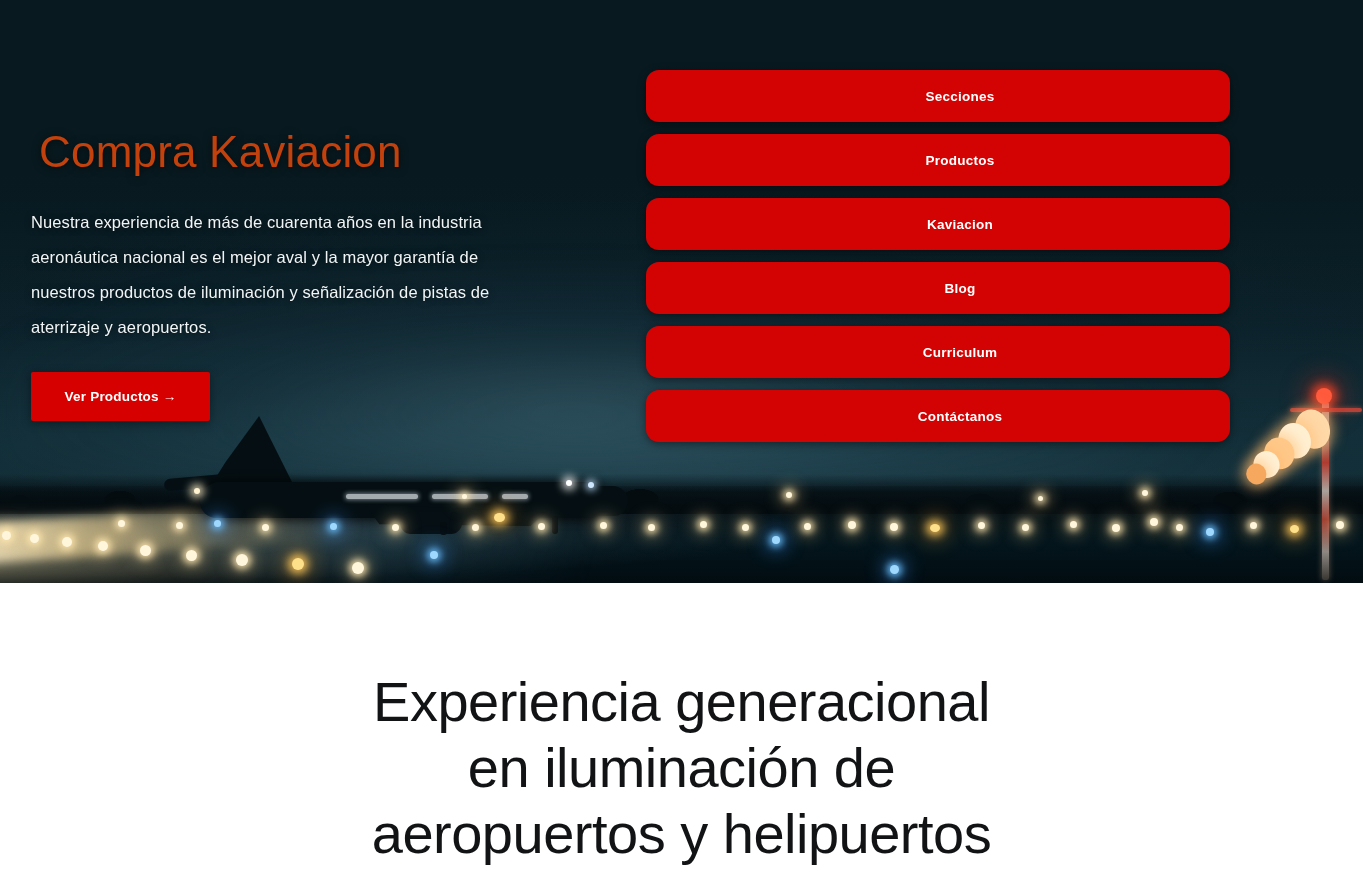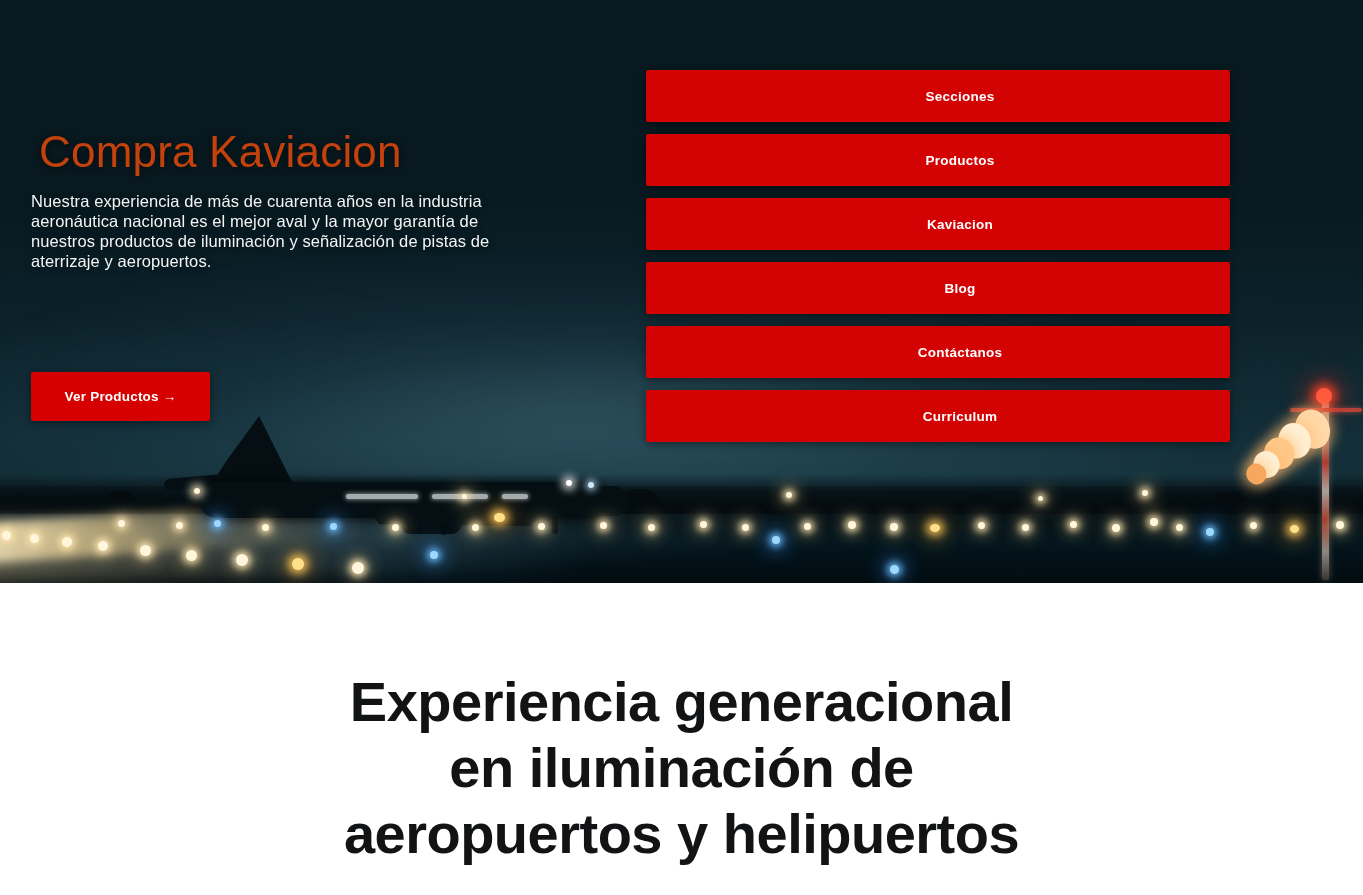--- a/index.html
+++ b/index.html
@@ -156,23 +156,23 @@
 
   
   .hero-copy { position:absolute; left:31px; top:126px; width:530px; }
   .hero-title {
     font-size:44px; font-weight:300; color:#c2410c;
     letter-spacing:0.2px; line-height:1.2;
     text-shadow:0 1px 8px rgba(0,0,0,0.55);
     margin-left:8px;
   }
   .hero-body {
-    margin-top:12px;
+    margin-top:26px;
     font-size:16.5px; font-weight:400; color:#f2f5f6;
-    line-height:20px; letter-spacing:0.1px; max-width:480px;
+    line-height:35px; letter-spacing:0.1px; max-width:480px;
     text-shadow:0 1px 6px rgba(0,0,0,0.55);
   }
   .cta {
     display:flex; align-items:center; justify-content:center;
     position:absolute; left:0; top:246px;
     width:179px; height:49px;
     background:#d60000;
     color:#ffffff; font-size:13.5px; font-weight:700; letter-spacing:0.2px;
     border:none; border-radius:2px; cursor:pointer;
     box-shadow:0 2px 10px rgba(0,0,0,0.4);
@@ -184,38 +184,38 @@
     position:absolute; left:646px; top:70px;
     width:584px;
     display:flex; flex-direction:column; gap:12px;
   }
   .nav-btn {
     display:flex; align-items:center; justify-content:center;
     width:100%; height:52px;
     background:#d40303;
     color:#ffffff;
     font-size:13.5px; font-weight:700; letter-spacing:0.25px;
-    border:none; border-radius:2px; cursor:pointer;
+    border:none; border-radius:13px; cursor:pointer;
     box-shadow:0 2px 8px rgba(0,0,0,0.45);
     padding-left:44px;
   }
 
   
   .section2 {
     position:relative;
     width:1363px; height:312px;
     background:#ffffff;
   }
   .s2-heading {
     position:absolute; left:0; right:0; top:86px;
     text-align:center;
     font-size:56px; font-weight:400; color:#111315;
     line-height:66px; letter-spacing:-0.5px;
   }
-  .s2-heading .ln { display:block;font-weight:bold; }
+  .s2-heading .ln { display:block; }
 </style>
 </head>
 <body>
 
 <section class="hero">
 
   <div class="sky"></div>
   <div class="sky-haze"></div>
   <div class="horizon"></div>
   <div class="treeline"></div>
@@ -305,22 +305,22 @@
     <h1 class="hero-title">Compra Kaviacion</h1>
     <p class="hero-body">Nuestra experiencia de más de cuarenta años en la industria aeronáutica nacional es el mejor aval y la mayor garantía de nuestros productos de iluminación y señalización de pistas de aterrizaje y aeropuertos.</p>
     <button class="cta">Ver Productos →</button>
   </div>
 
   <nav class="nav-stack">
     <button class="nav-btn">Secciones</button>
     <button class="nav-btn">Productos</button>
     <button class="nav-btn">Kaviacion</button>
     <button class="nav-btn">Blog</button>
+    <button class="nav-btn">Curriculum</button>
     <button class="nav-btn">Contáctanos</button>
-    <button class="nav-btn">Curriculum</button>
   </nav>
 
 </section>
 
 <section class="section2">
   <h2 class="s2-heading">
     <span class="ln">Experiencia generacional</span>
     <span class="ln">en iluminación de</span>
     <span class="ln">aeropuertos y helipuertos</span>
   </h2>

